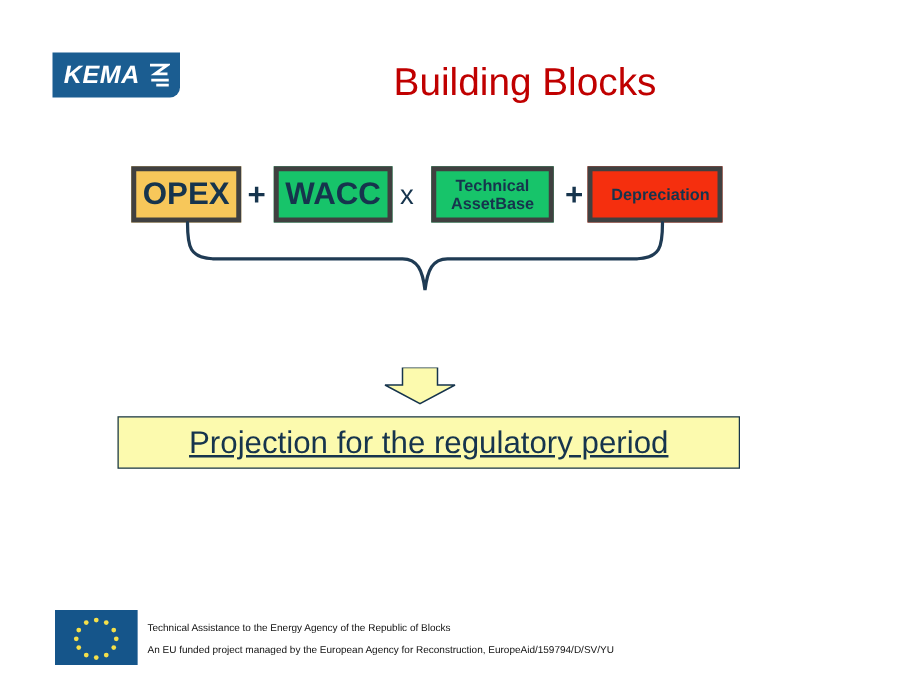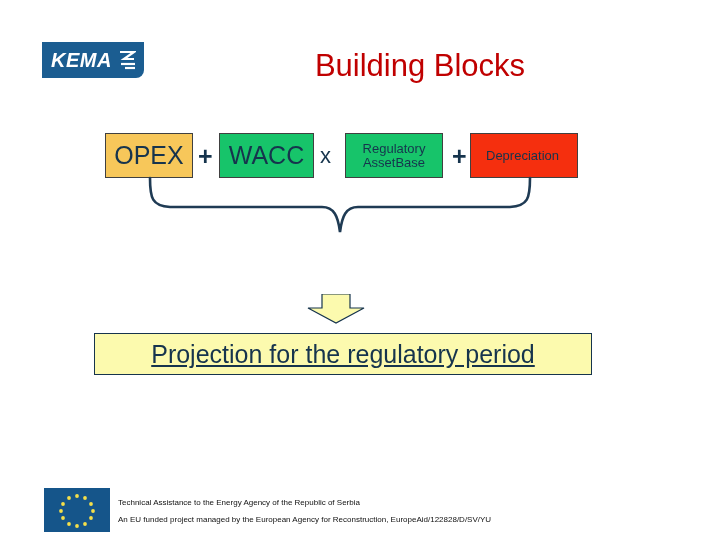--- a/index.html
+++ b/index.html
@@ -57,27 +57,28 @@
     font-size: 31px;
     color: #c00000;
     font-family: Liberation Sans, sans-serif;
     white-space: nowrap;
   }
 
   
   .fbox {
     position: absolute;
     box-sizing: border-box;
-    border: 1px solid #404040;
+    border: 4px solid #404040;
     display: flex;
     align-items: center;
     justify-content: center;
     color: #16344d;
     line-height: 1.05;
     text-align: center;
+    font-weight: bold;
   }
   #box-opex {
     left: 105px;  top: 133px;  width: 88px;  height: 45px;
     background: #f7c75a;
     font-size: 25px;
   }
   #box-wacc {
     left: 219px; top: 133px;  width: 95px;  height: 45px;
     background: #17c46a;
     font-size: 25px;
@@ -202,21 +203,21 @@
 
   <div class="op" id="op-plus1">+</div>
 
   <div class="fbox" id="box-wacc">
     <span>WACC</span>
   </div>
 
   <div class="op" id="op-times">x</div>
 
   <div class="fbox" id="box-rab">
-    <span>Regulatory AssetBase</span>
+    <span>Technical AssetBase</span>
   </div>
 
   <div class="op" id="op-plus2">+</div>
 
   <div class="fbox" id="box-dep">
     <span>Depreciation</span>
   </div>
 
   <div id="brace">
     <svg width="400" height="60" viewBox="0 0 400 60">
@@ -249,16 +250,16 @@
         <circle cx="33" cy="38" r="1.9"></circle>
         <circle cx="25" cy="36" r="1.9"></circle>
         <circle cx="19" cy="30" r="1.9"></circle>
         <circle cx="17" cy="23" r="1.9"></circle>
         <circle cx="19" cy="16" r="1.9"></circle>
         <circle cx="25" cy="10" r="1.9"></circle>
       </g>
     </svg>
   </div>
 
-  <div class="footer-line" id="footer-line1">Technical Assistance to the Energy Agency of the Republic of Serbia</div>
-  <div class="footer-line" id="footer-line2">An EU funded project managed by the European Agency for Reconstruction, EuropeAid/122828/D/SV/YU</div>
+  <div class="footer-line" id="footer-line1">Technical Assistance to the Energy Agency of the Republic of Blocks</div>
+  <div class="footer-line" id="footer-line2">An EU funded project managed by the European Agency for Reconstruction, EuropeAid/159794/D/SV/YU</div>
 
 </div>
 
 </body></html>

